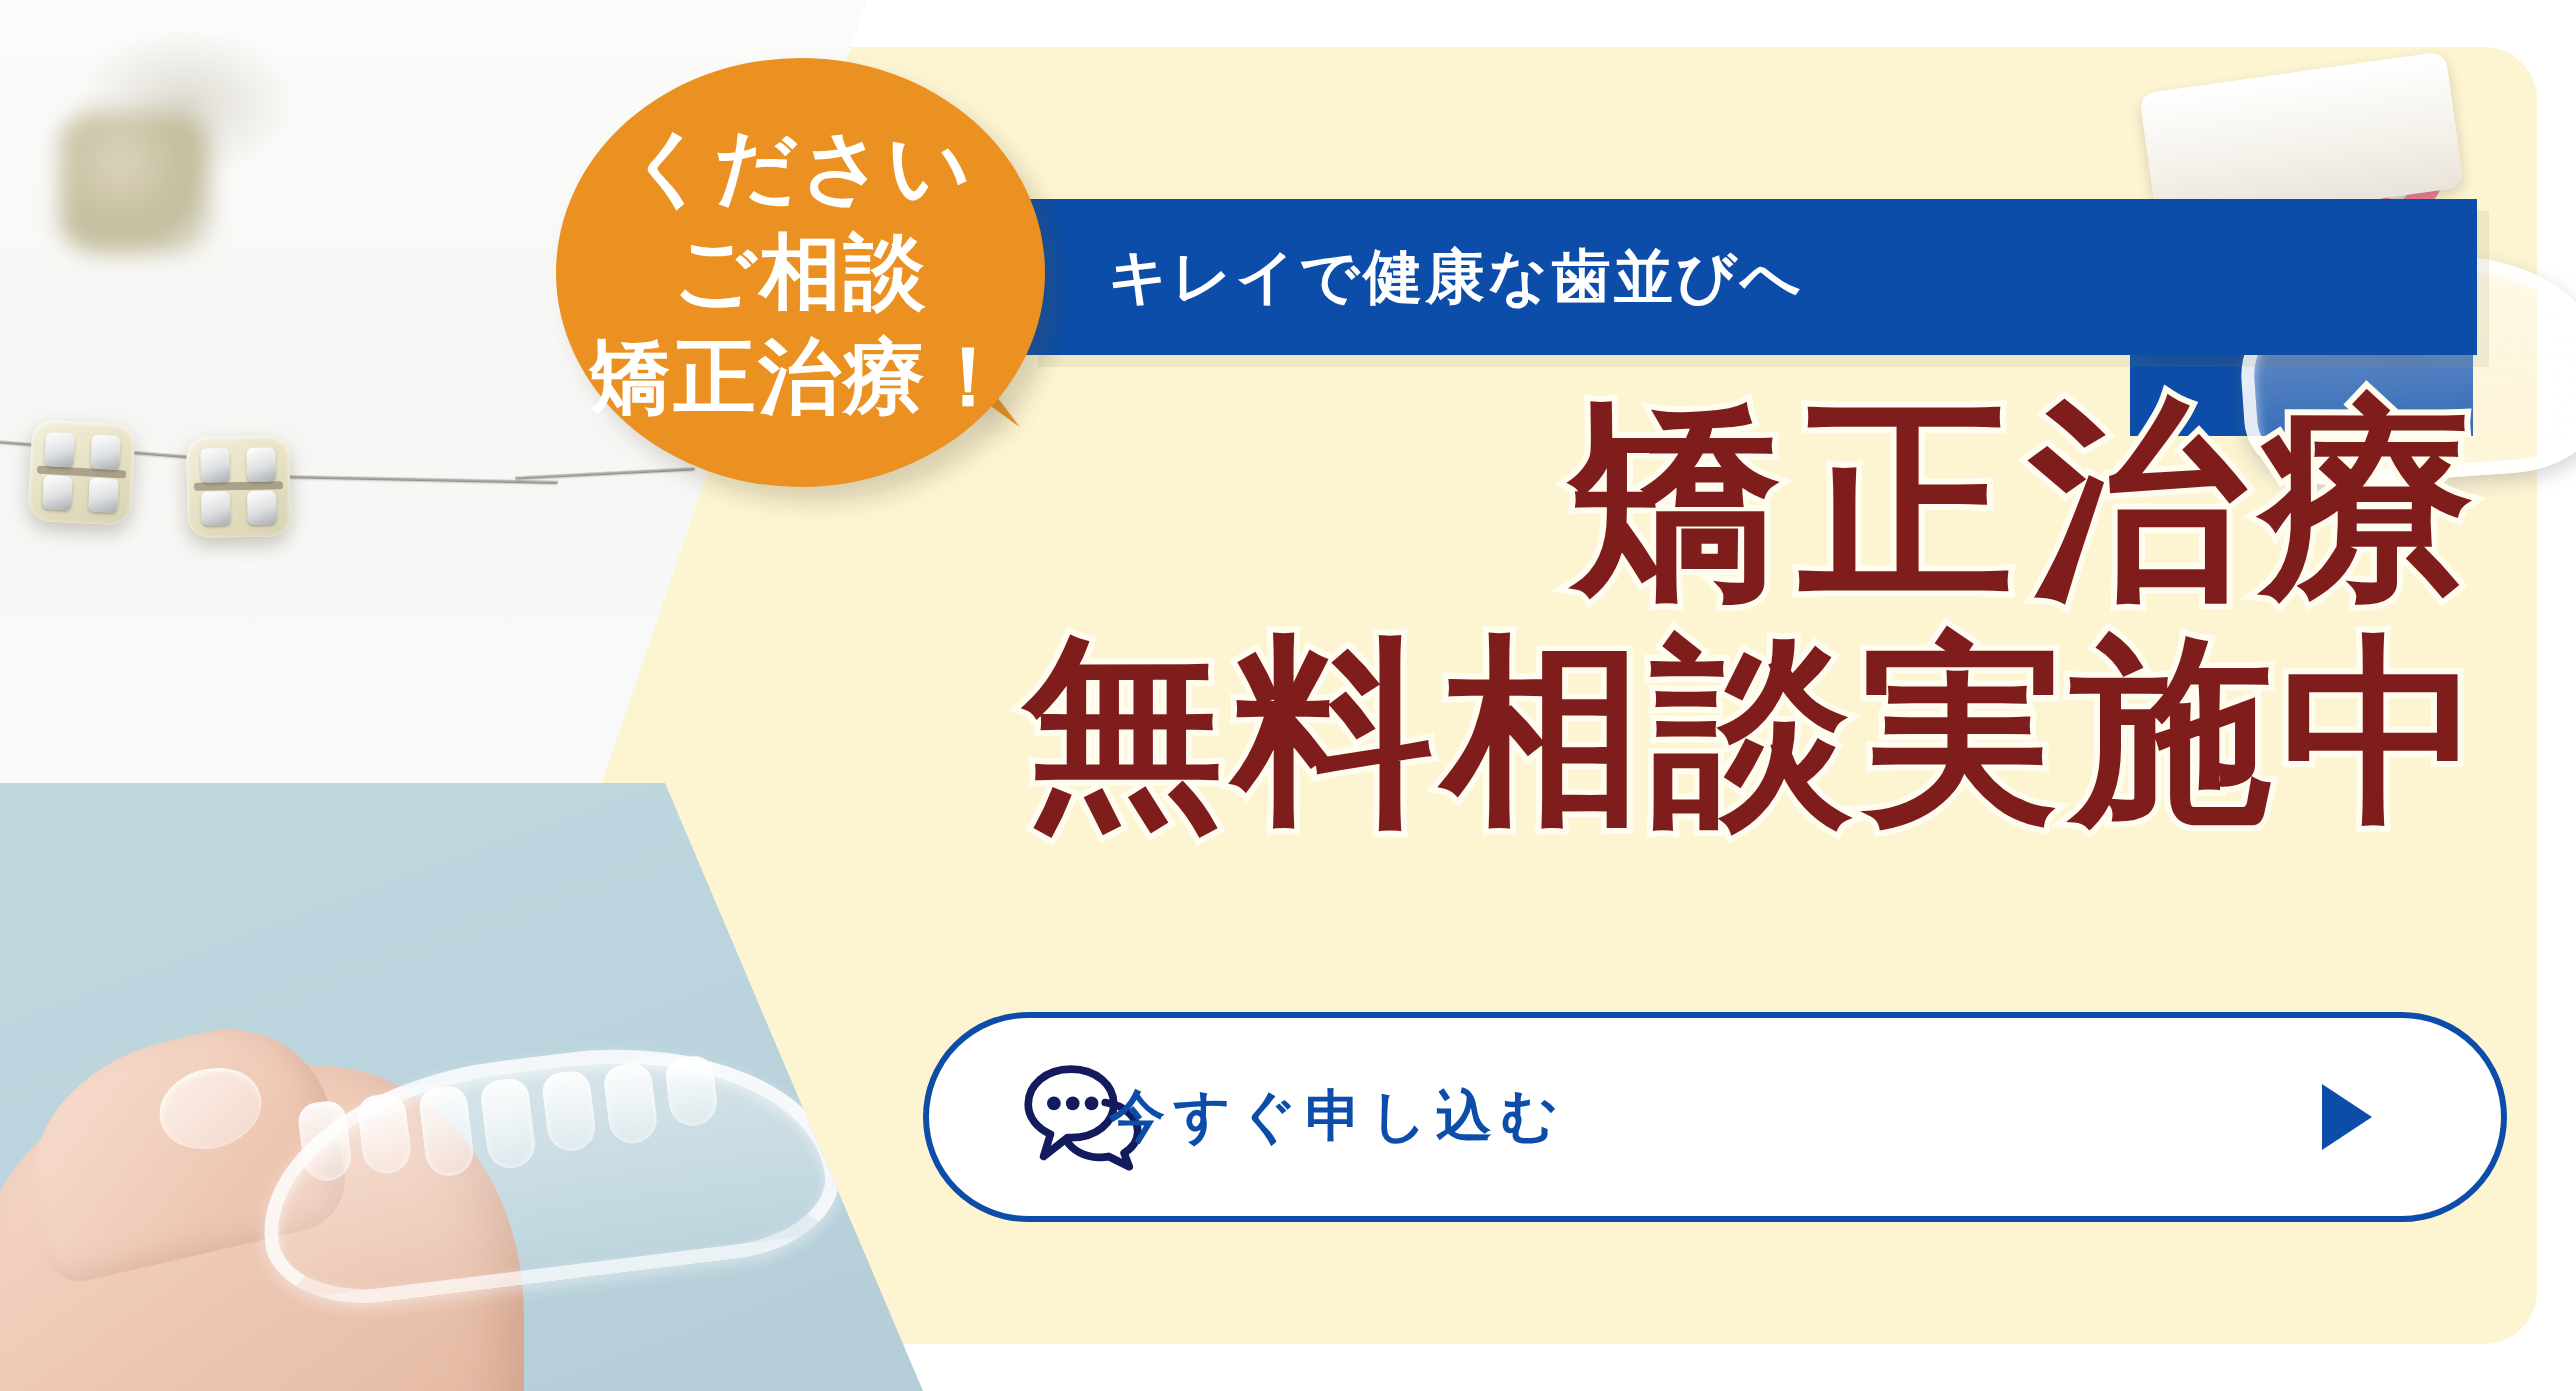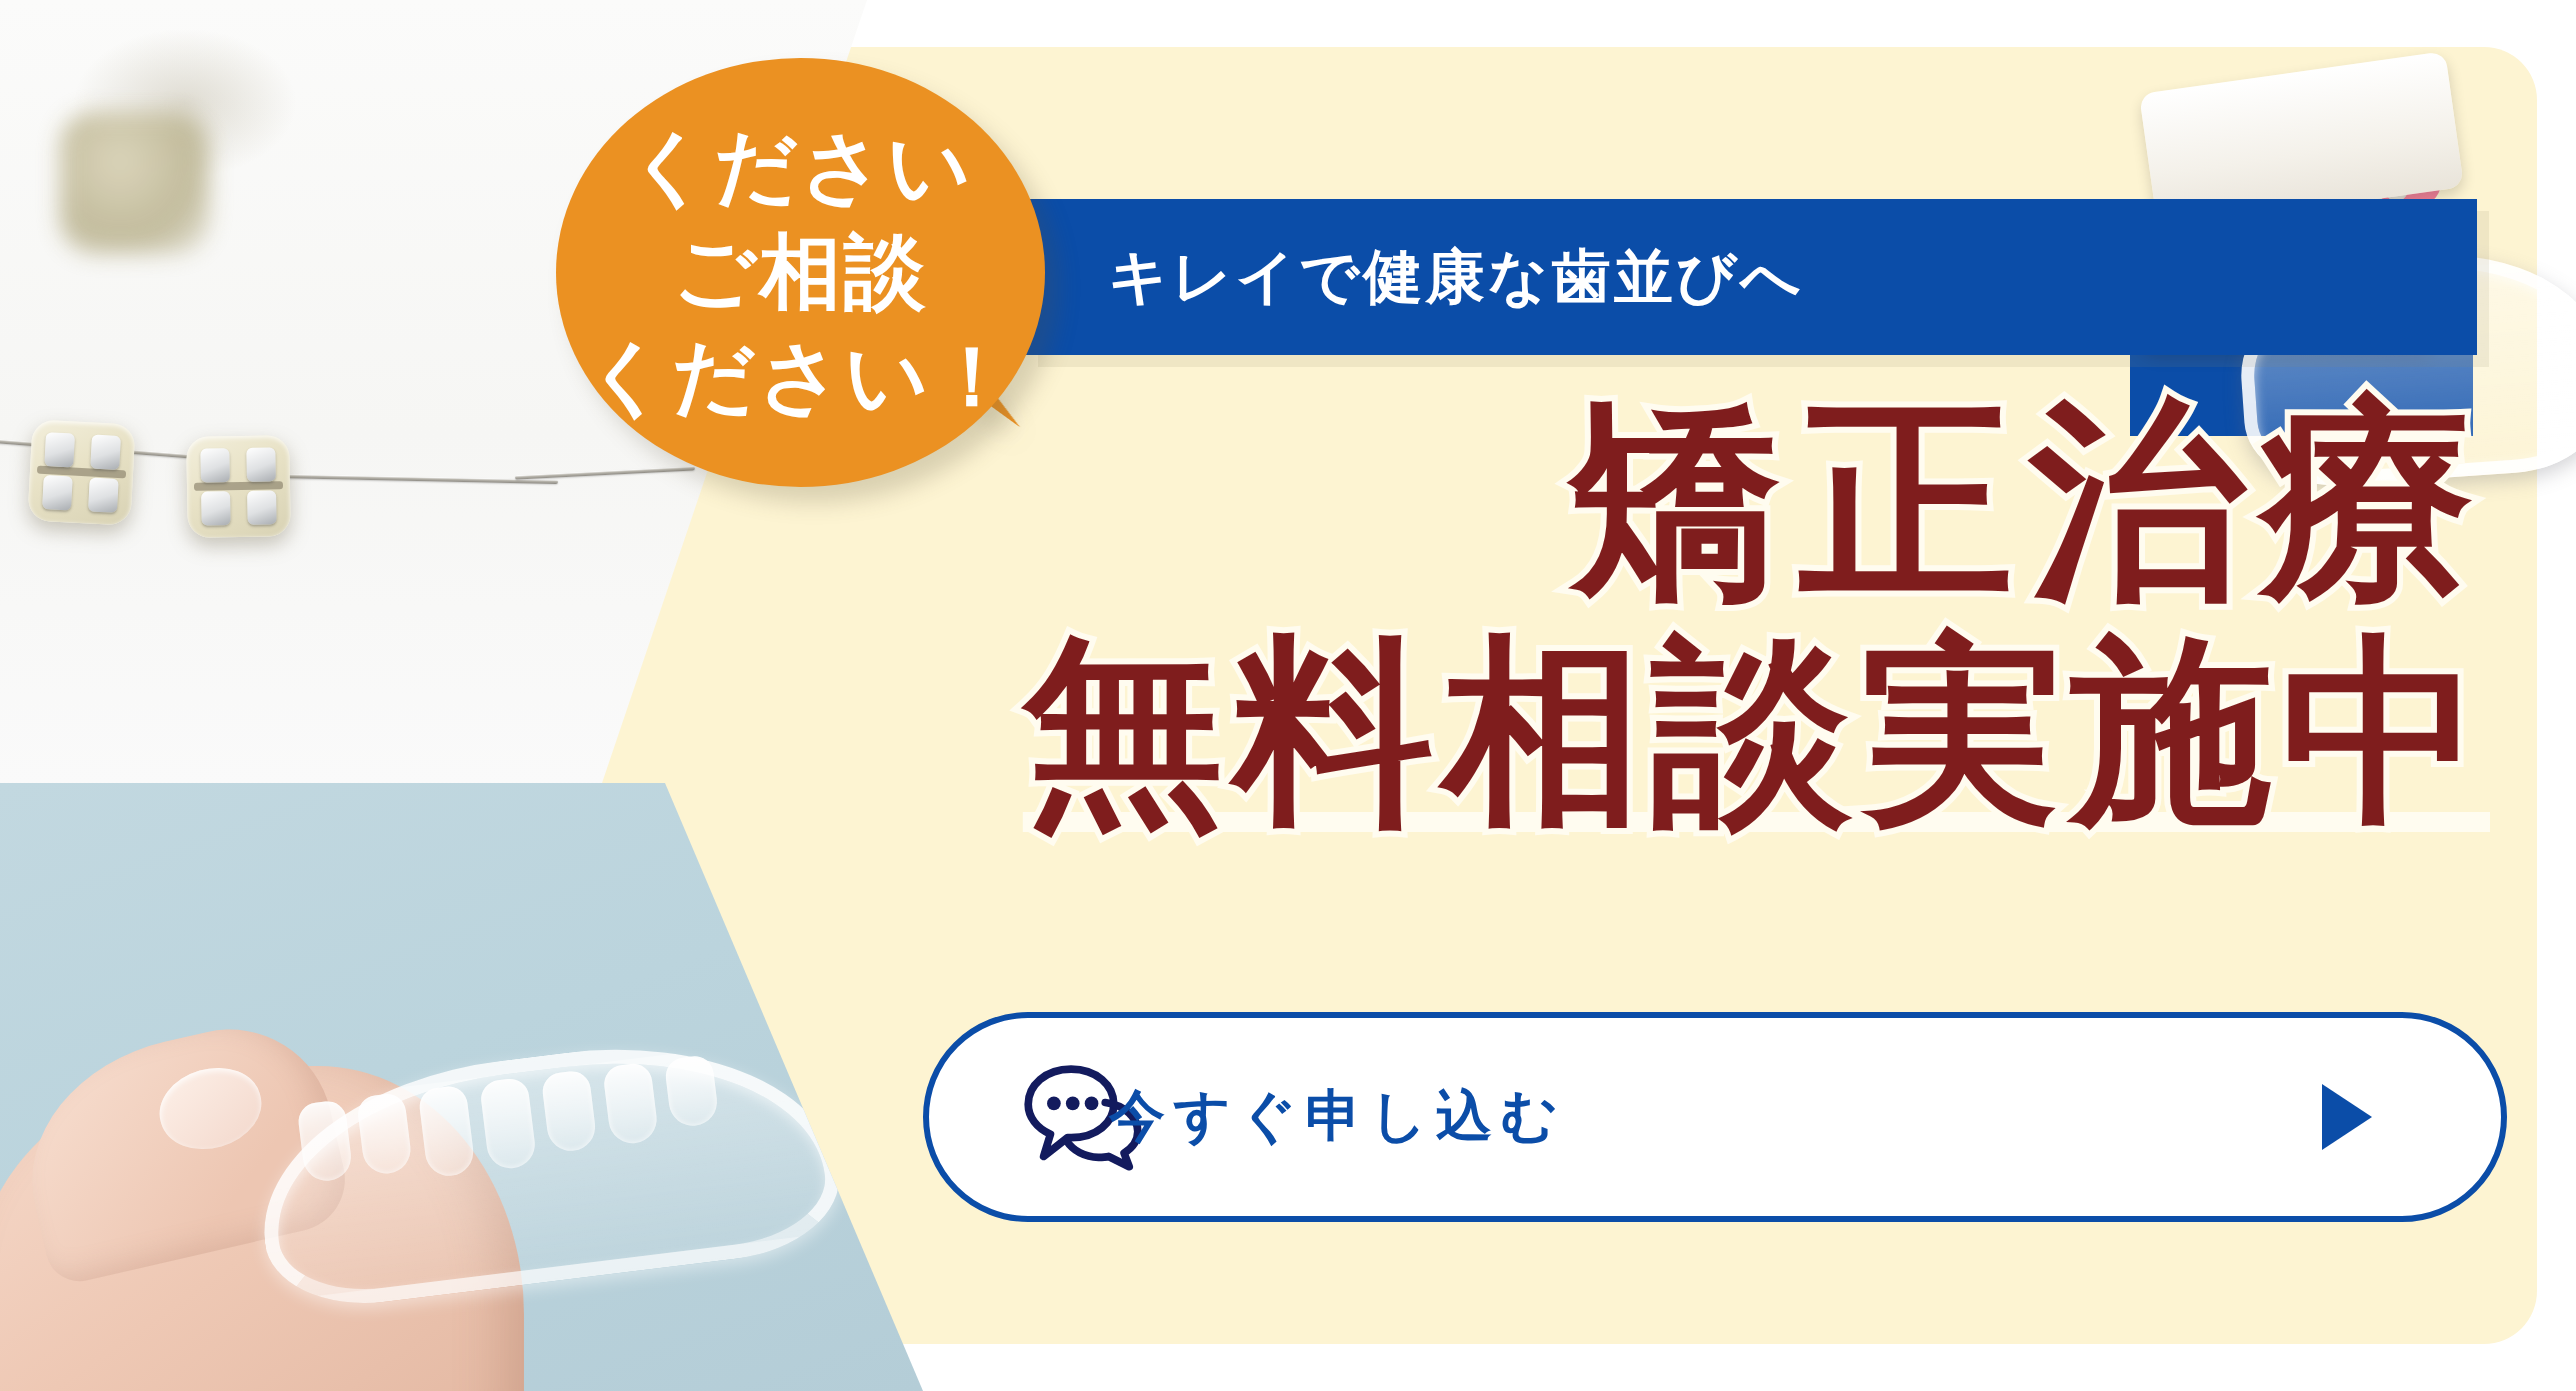--- a/index.html
+++ b/index.html
@@ -157,21 +157,21 @@
     margin-left:82px;white-space:nowrap;line-height:1;
   }
 
   
   .heads{position:absolute;left:979px;top:391px;width:1511px;}
   .head-line{
     color:#7f1d1d;font-weight:bold;line-height:1.02;white-space:nowrap;text-align:right;
     -webkit-text-stroke:12px #FFFCF0;paint-order:stroke fill;
   }
   .head-1{font-size:215px;letter-spacing:15.5px;}
-  .head-2{font-size:201px;letter-spacing:8.6px;margin-top:19px;text-decoration:underline;}
+  .head-2{font-size:201px;letter-spacing:8.6px;margin-top:19px;}
 
   
   .bubble{
     position:absolute;left:556px;top:58px;width:489px;height:429px;
     background:#EB9122;border-radius:50%;
     box-shadow:13.7px 15.5px 22px rgba(90,80,60,.22);
     display:flex;flex-direction:column;align-items:center;justify-content:center;
   }
   .bubble .line{
     color:#fff;font-weight:bold;font-size:82px;line-height:1.28;letter-spacing:2.6px;white-space:nowrap;
@@ -298,21 +298,21 @@
 
   <div class="heads">
     <div class="head-line head-1">矯正治療</div>
     <div class="head-line head-2">無料相談実施中</div>
   </div>
 
   <div class="bubble-tail"></div>
   <div class="bubble">
     <div class="line">ください</div>
     <div class="line">ご相談</div>
-    <div class="line">ください！</div>
+    <div class="line">矯正治療！</div>
   </div>
 
   <div class="cta">
     <svg class="chat-icon" viewBox="0 0 140 125">
       <path d="M56 6 C26 6 6 25 6 47 C6 62 16 75 32 82 L24 108 L52 86 C53 86 55 86 56 86 C86 86 106 68 106 47 C106 25 86 6 56 6 Z" fill="none" stroke="#131B5E" stroke-width="9" stroke-linejoin="round"></path>
       <circle cx="36" cy="46" r="8" fill="#131B5E"></circle>
       <circle cx="58" cy="46" r="8" fill="#131B5E"></circle>
       <circle cx="80" cy="46" r="8" fill="#131B5E"></circle>
       <path d="M96 45 C119 48 134 63 134 79 C134 89 128 98 118 104 L124 120 L100 108 C96 109 92 109 88 109 C72 109 58 101 51 90" fill="none" stroke="#131B5E" stroke-width="9" stroke-linejoin="round" stroke-linecap="round"></path>
     </svg>

